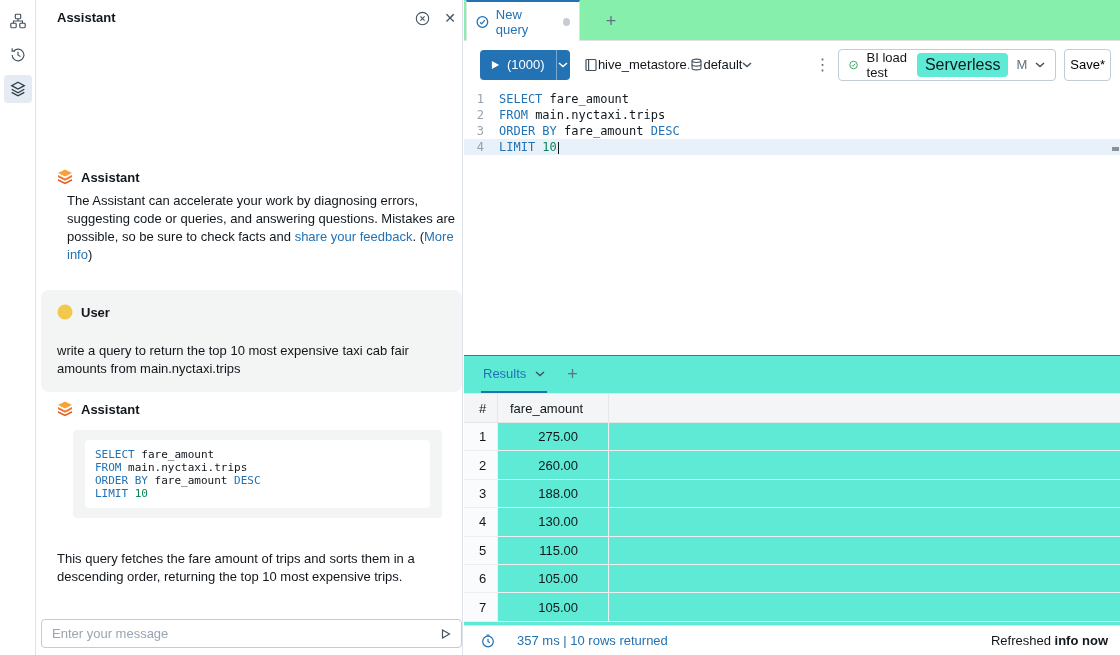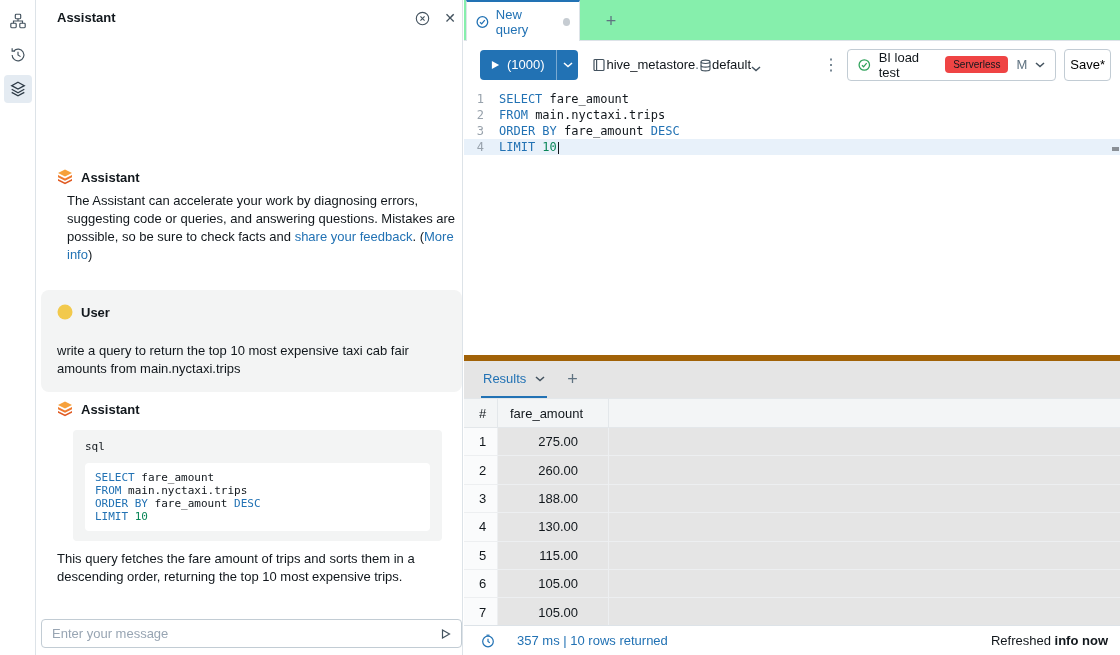--- a/index.html
+++ b/index.html
@@ -54,46 +54,46 @@
   .dot{width:8px;height:8px;border-radius:50%;background:#c6ccd2;margin-left:3px}
   .plus-tab{position:absolute;left:134px;top:8px;width:26px;height:26px;font-size:18px;color:#5f7281;
             background:none;border:none;cursor:pointer}
 
   .toolbar{position:absolute;top:41px;left:0;right:0;height:47px;display:flex;align-items:center;
            padding:0 9px 0 16px;gap:8px;background:#fff}
   .run-btn{display:flex;height:30px;border-radius:4px;overflow:hidden;background:var(--accent);color:#fff}
   .run-main{display:flex;align-items:center;gap:7px;padding:0 11px;cursor:pointer}
   .run-caret{width:27px;display:flex;align-items:center;justify-content:center;
              border-left:1px solid rgba(255,255,255,.4);cursor:pointer;color:#fff}
-  .catalog{display:flex;align-items:flex-end;margin-left:6px;cursor:pointer;color:#11171c}
+  .catalog{display:flex;align-items:center;margin-left:6px;cursor:pointer;color:#11171c}
   .catalog .sep{color:#5f7281}
   .chev{color:#44535f;display:flex;align-items:center}
   .kebab{margin-left:54px;background:none;border:none;font-size:16px;color:#5f7281;cursor:pointer;line-height:1}
   .cluster{margin-left:auto;display:flex;align-items:center;gap:8px;height:32px;border:1px solid #c2ccd4;
            border-radius:4px;padding:0 10px;background:#fff;cursor:pointer}
-  .badge{background:#ef4444;border-radius:4px;padding:3px 8px;font-size:10px}
+  .badge{background:#5eead4;border-radius:4px;padding:3px 8px;font-size:16px}
   .size{color:#5f7281}
   .save{height:32px;border:1px solid #c2ccd4;border-radius:4px;background:#fff;padding:0 5px;
         font:inherit;cursor:pointer}
 
   .editor{position:absolute;top:88px;left:0;right:0;height:267px;background:#fff;
           font-family:"DejaVu Sans Mono",monospace;font-size:12px}
   #editor-lines{padding-top:3px}
   .code-line{display:flex;height:16px;line-height:16px}
   .code-line.active{background:var(--line-highlight)}
   .gutter{width:32px;text-align:right;padding-right:12px;color:#98a2ac;flex:none}
   .code-text{white-space:pre;padding-left:3px}
   .tok-kw{color:var(--accent)}
   .tok-pl{color:#11171c}
   .tok-num{color:var(--number)}
   .caret{display:inline-block;width:1px;height:12px;background:#11171c;vertical-align:middle;margin-left:1px}
   .ruler-tick{position:absolute;right:1px;top:59px;width:7px;height:4px;background:#8a9096}
 
   
-  .results{position:absolute;top:355px;left:0;right:0;bottom:0;border-top:6px solid #a16207;background:#e5e5e5}
+  .results{position:absolute;top:355px;left:0;right:0;bottom:0;border-top:1px solid #a16207;background:#5eead4}
   .rtabs{position:absolute;top:0;left:0;right:0;height:37px;display:flex;align-items:center;padding-left:17px}
   .rtab{height:37px;display:flex;align-items:center;gap:9px;color:var(--accent);
         border-bottom:2px solid var(--accent);padding:0 2px;cursor:pointer}
   .plus-results{font-size:18px;color:#5f7281;background:none;border:none;margin-left:20px;cursor:pointer}
   .thead{position:absolute;top:37px;left:0;right:0;height:30px;background:#f3f5f6;
          border-top:1px solid #e3e7ea;border-bottom:1px solid #e3e7ea;display:flex;align-items:stretch}
   .th-num{width:34px;padding-left:15px;display:flex;align-items:center;border-right:1px solid #e3e7ea}
   .th-val{width:111px;padding-left:12px;display:flex;align-items:center;border-right:1px solid #e3e7ea}
   .tbody{position:absolute;top:67px;left:0;right:0;height:203px;overflow:hidden}
   .t-row{display:flex;height:28.4px;border-bottom:1px solid #edeff1}
@@ -172,21 +172,20 @@
 
     <div class="author-row" style="top:401px">
       <svg viewBox="0 0 16 16" width="16" height="16">
         <polygon points="8,0.5 15,4 8,7.5 1,4" fill="#F6A13C"></polygon>
         <polygon points="1,6 8,9.5 15,6 15,8.2 8,11.7 1,8.2" fill="#EE7A2F"></polygon>
         <polygon points="1,10 8,13.5 15,10 15,11.8 8,15.3 1,11.8" fill="#E05A22"></polygon>
       </svg>
       <span>Assistant</span>
     </div>
     <div class="code-card">
-      <div class="code-lang">sql</div>
       <div class="code-inner" id="chat-code-lines"><div><span class="tok-kw">SELECT</span><span class="tok-pl"> fare_amount</span></div><div><span class="tok-kw">FROM</span><span class="tok-pl"> main.nyctaxi.trips</span></div><div><span class="tok-kw">ORDER BY</span><span class="tok-pl"> fare_amount </span><span class="tok-kw">DESC</span></div><div><span class="tok-kw">LIMIT</span><span class="tok-num"> 10</span></div></div>
     </div>
     <p class="explain">This query fetches the fare amount of trips and sorts them in a descending order, returning the top 10 most expensive trips.</p>
 
     <div class="chat-input">
       <input type="text" placeholder="Enter your message" style="">
       <svg viewBox="0 0 10 10" width="10" height="10" fill="none" stroke="#44535f" stroke-width="1.2">
         <polygon points="1.5,1 8.5,5 1.5,9"></polygon>
       </svg>
     </div>

